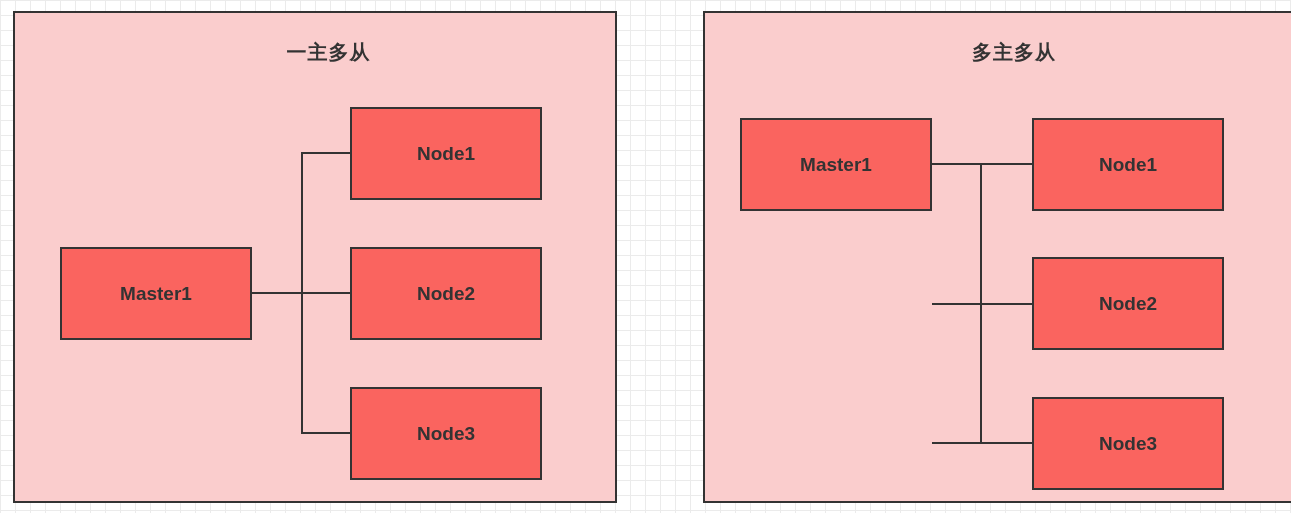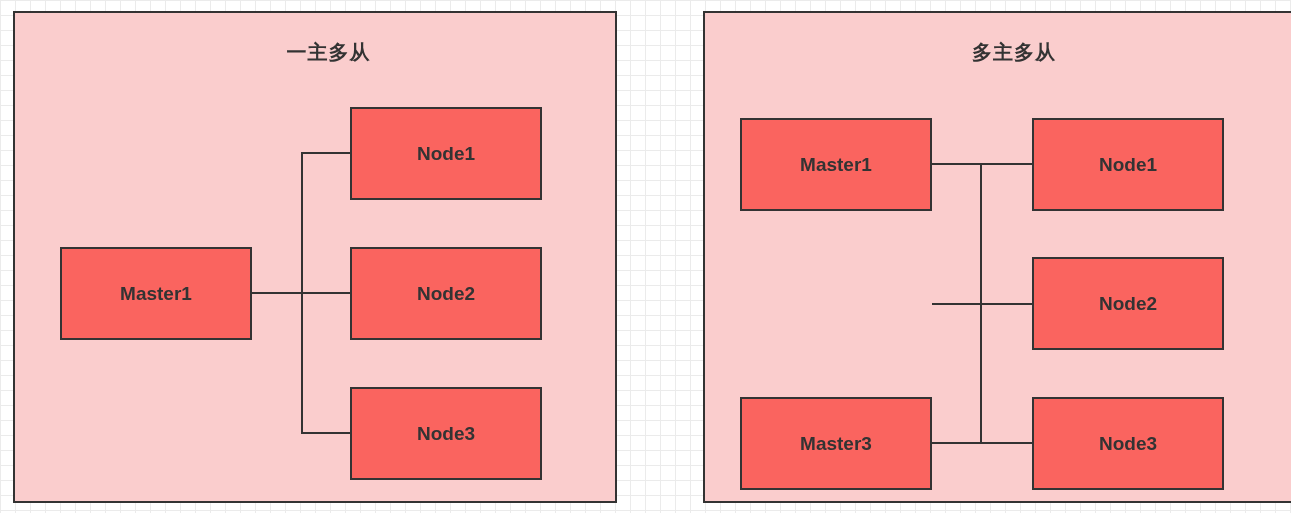--- a/index.html
+++ b/index.html
@@ -91,23 +91,20 @@
     <div class="panel-title">多主多从</div>
 
     <div class="line h" style="left:227px;top:150px;width:100px"></div>
     <div class="line h" style="left:227px;top:290px;width:100px"></div>
     <div class="line h" style="left:227px;top:429px;width:100px"></div>
     <div class="line v" style="left:275px;top:150px;height:281px"></div>
 
     <div class="shape" style="left:35px;top:105px">
       <span class="shape-label">Master1</span>
     </div>
-    <div class="shape" style="left:35px;top:384px">
-      <span class="shape-label">Master3</span>
-    </div>
 
     <div class="shape" style="left:327px;top:105px">
       <span class="shape-label">Node1</span>
     </div>
     <div class="shape" style="left:327px;top:244px">
       <span class="shape-label">Node2</span>
     </div>
     <div class="shape" style="left:327px;top:384px">
       <span class="shape-label">Node3</span>
     </div>

